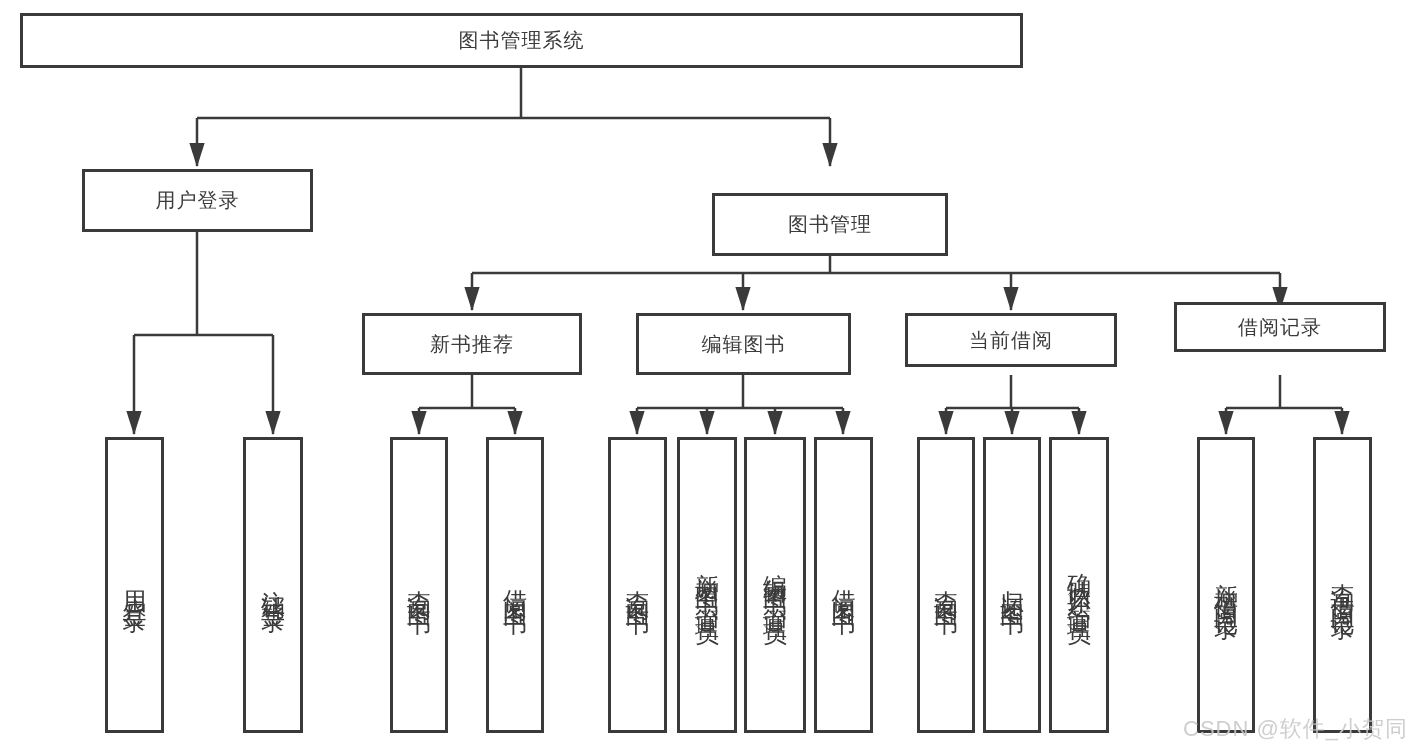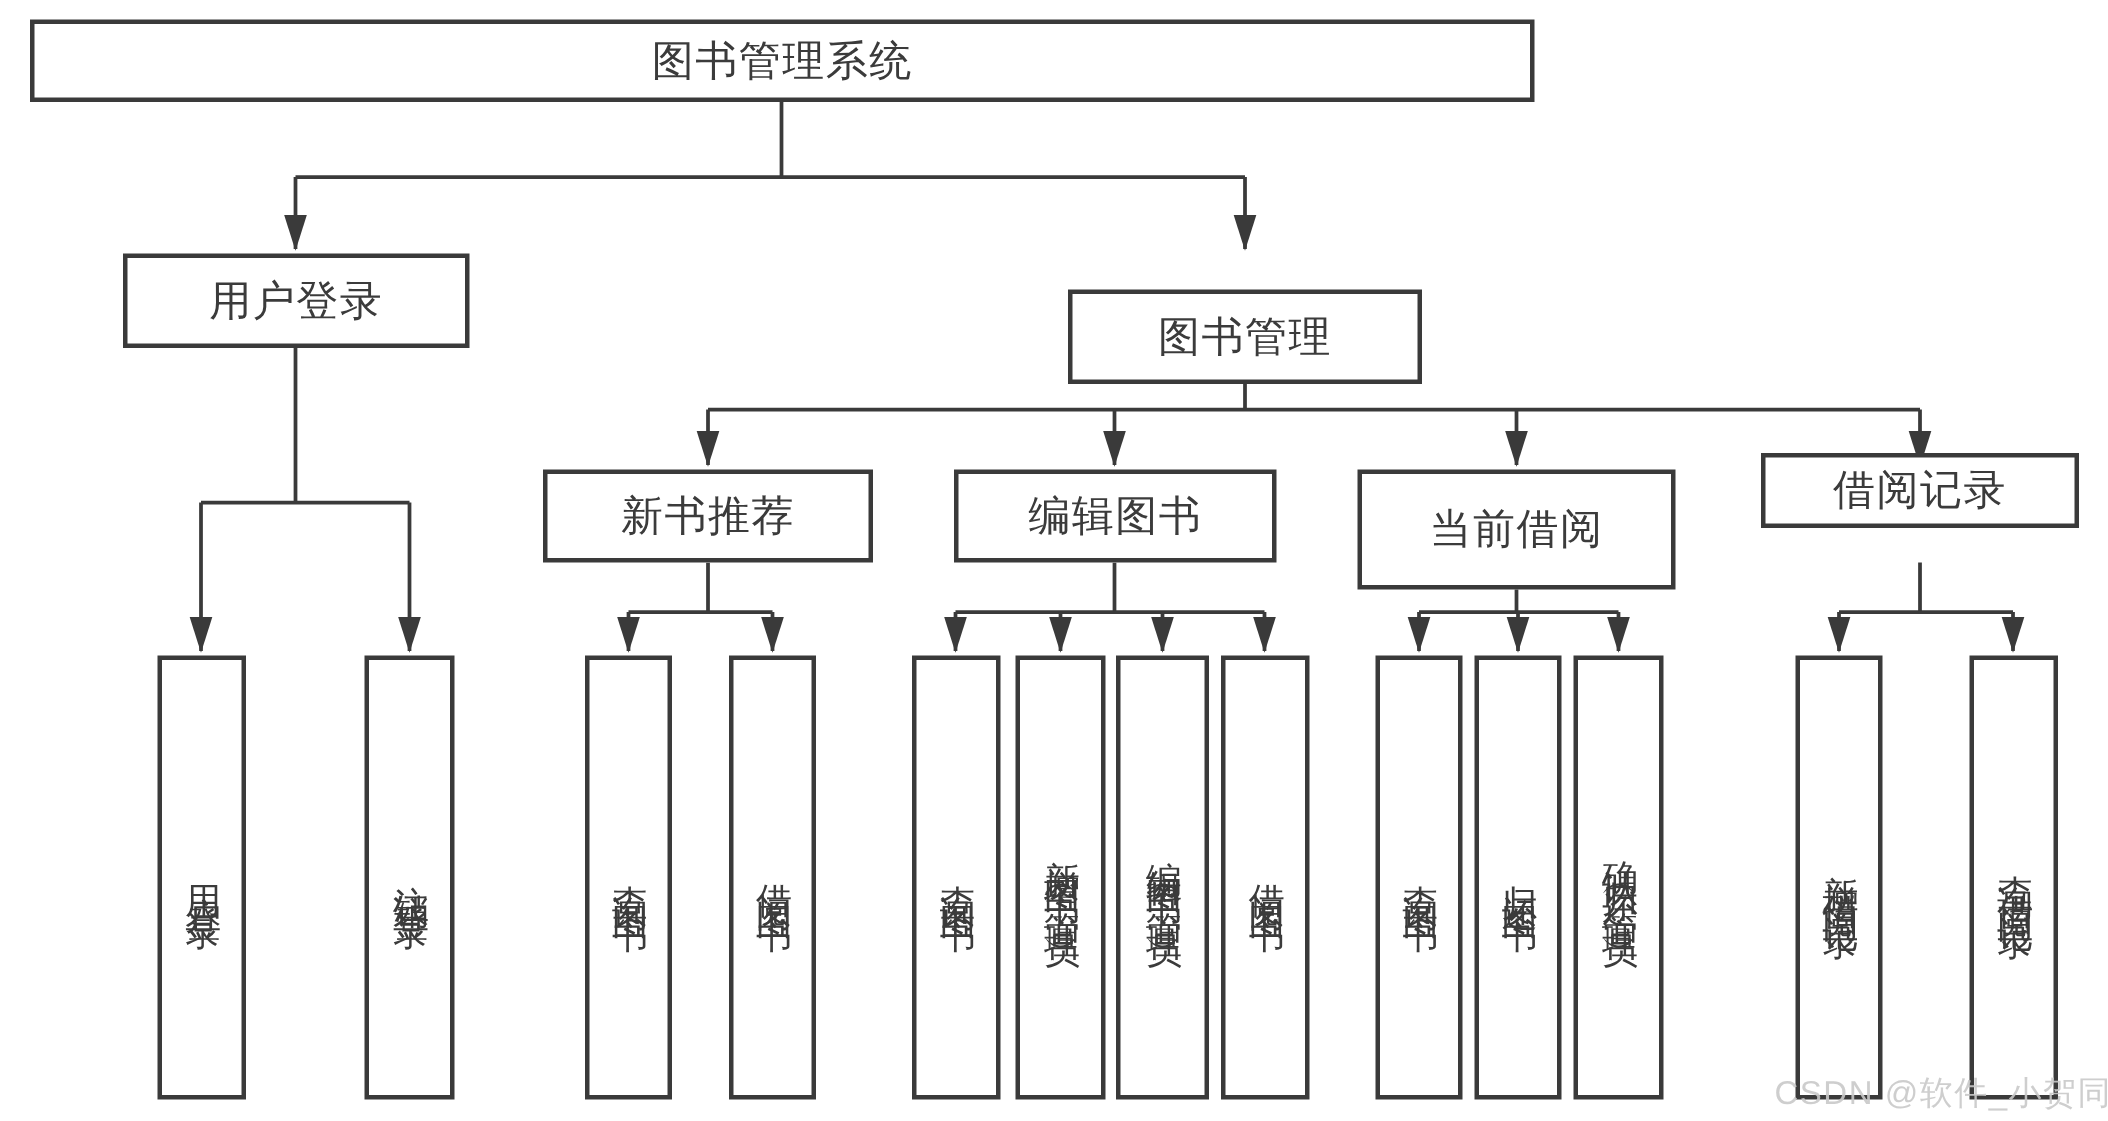--- a/index.html
+++ b/index.html
@@ -27,21 +27,21 @@
   .node {
     position: absolute;
     border: 3px solid var(--line);
     background: var(--bg);
     display: flex;
     align-items: center;
     justify-content: center;
     z-index: 2;
   }
   .hbox .label {
-    font-size: 28px;
+    font-size: 20px;
     letter-spacing: 1px;
     color: var(--text);
     white-space: nowrap;
     text-align: right;
   }
   .vbox { top: 437px; height: 296px; }
   .vbox .label {
     writing-mode: vertical-rl;
     text-orientation: mixed;
     font-size: 24px;
@@ -123,21 +123,21 @@
   <div class="node hbox" style="left:712px; top:169px; width:236px; height:63px;margin-top:24px;">
     <span class="label">图书管理</span>
   </div>
 
   <div class="node hbox" style="left:362px; top:313px; width:220px; height:62px;">
     <span class="label">新书推荐</span>
   </div>
   <div class="node hbox" style="left:636px; top:313px; width:215px; height:62px;">
     <span class="label">编辑图书</span>
   </div>
-  <div class="node hbox" style="left:905px; top:313px; width:212px; height:80px;">
+  <div class="node hbox" style="left:905px; top:313px; width:212px; height:54px;">
     <span class="label">当前借阅</span>
   </div>
   <div class="node hbox" style="left:1174px; top:302px; width:212px; height:50px;">
     <span class="label">借阅记录</span>
   </div>
 
   <div class="node vbox" style="left:105px; width:59px;">
     <span class="label">用户登录</span>
   </div>
   <div class="node vbox" style="left:243px; width:60px;">

